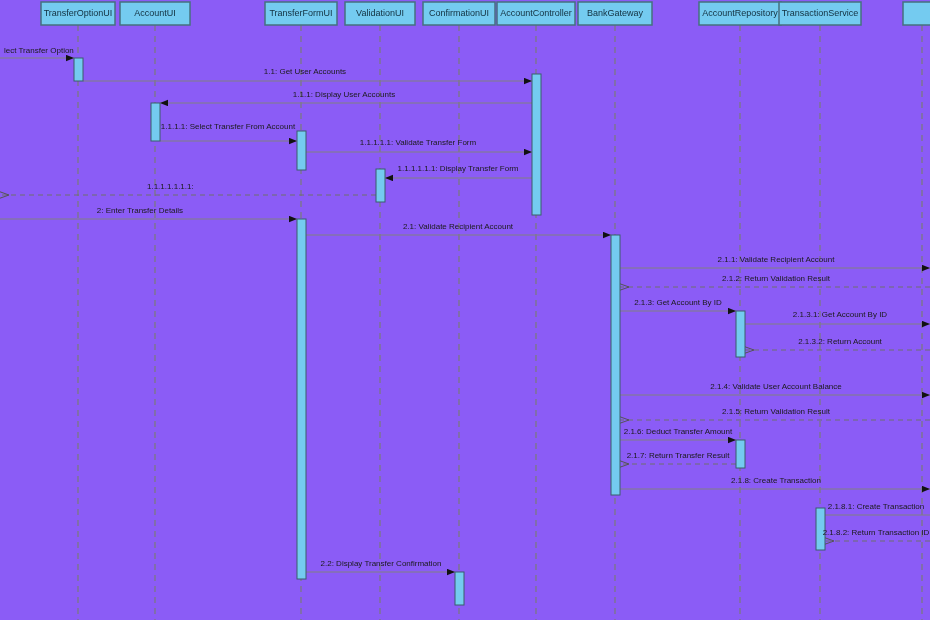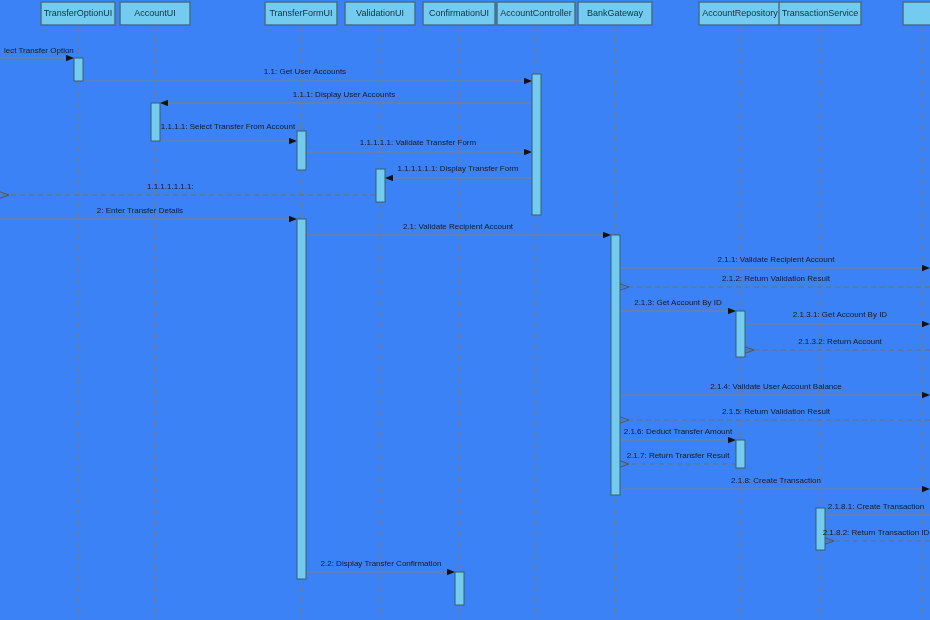--- a/index.html
+++ b/index.html
@@ -8,21 +8,21 @@
     background: #ffffff;
   }
   body {
     font-family: "Liberation Sans", sans-serif;
   }
   #canvas {
     position: relative;
     width: 930px;
     height: 620px;
     overflow: hidden;
-    background: #3b82f6;
+    background: #8b5cf6;
   }
   #diagram-svg {
     position: absolute;
     left: 0;
     top: 0;
   }
   .lifeline-label {
     font-family: "Liberation Sans", sans-serif;
     font-size: 9px;
     fill: #12303f;

